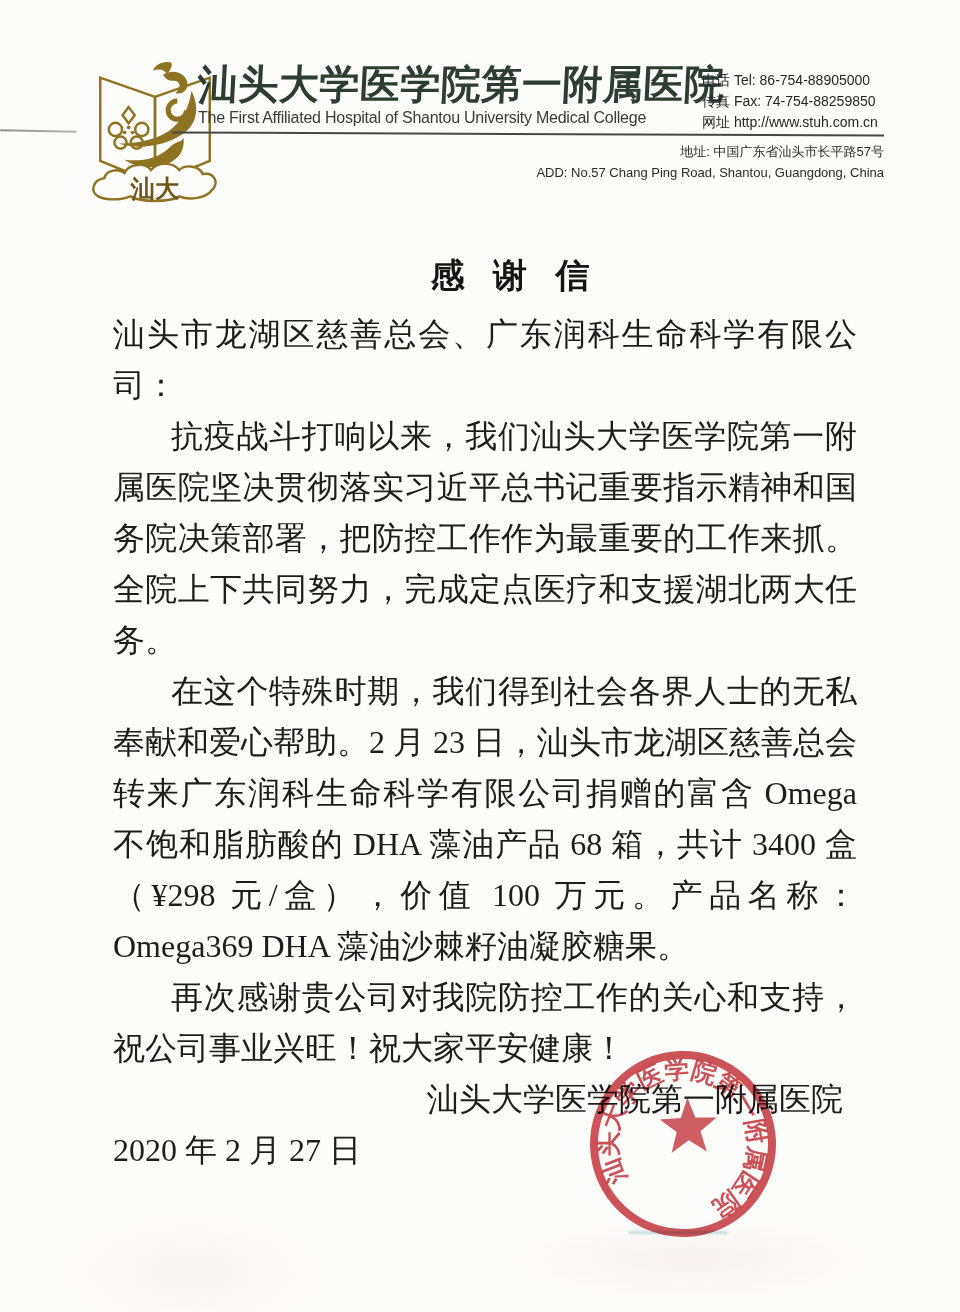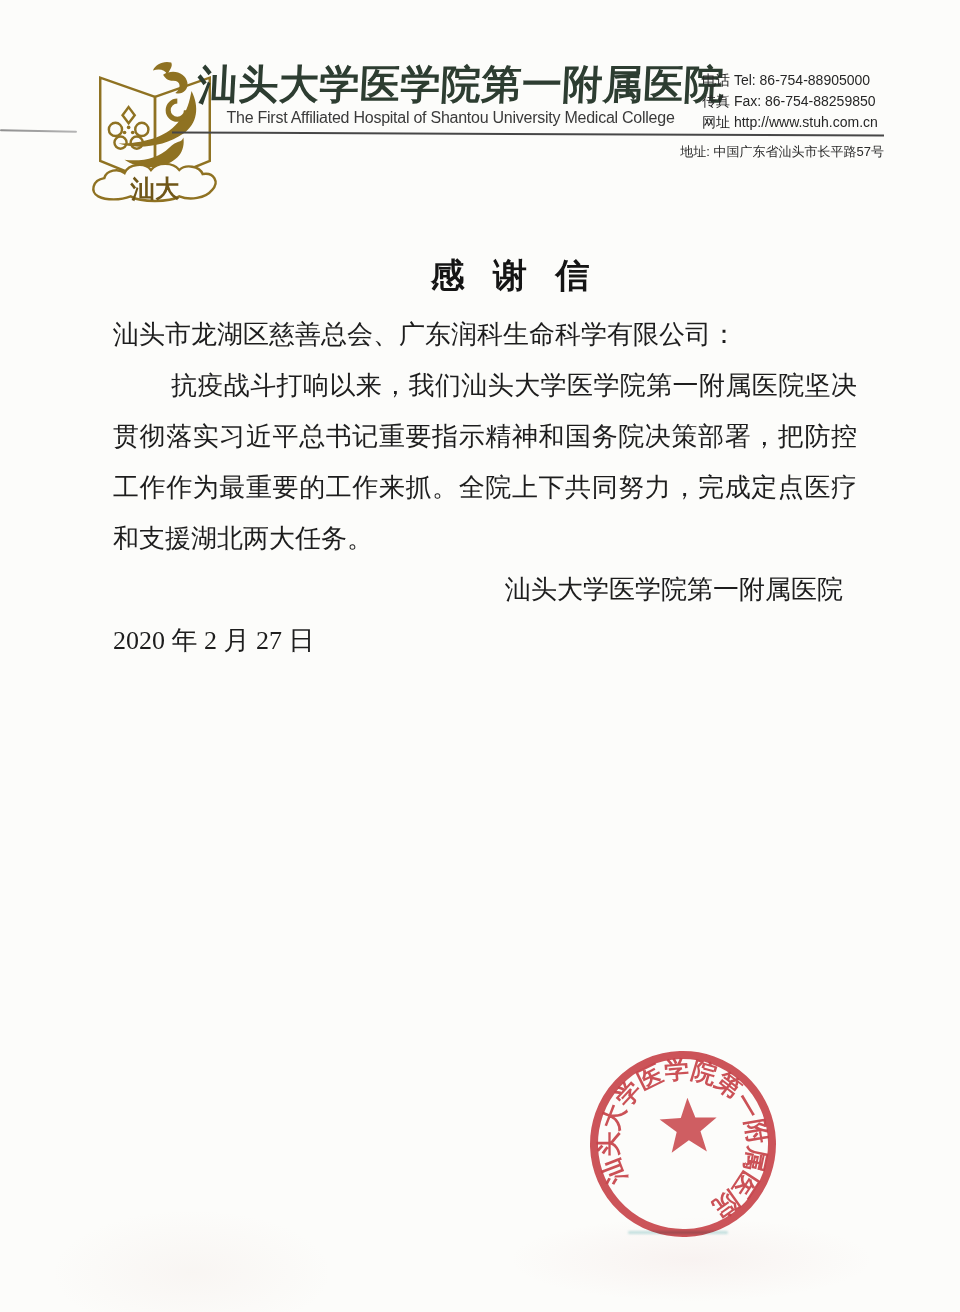--- a/index.html
+++ b/index.html
@@ -18,21 +18,21 @@
   .logo{position:absolute;left:84px;top:56px;width:142px;height:158px;}
   .brand{position:absolute;left:198px;top:62px;width:505px;}
   .brand-zh{
     font-size:40px;font-weight:700;letter-spacing:.5px;
     color:#2d3d31;transform:skewX(-3deg);
     line-height:46px;white-space:nowrap;
   }
   .brand-en{
     font-family:"Liberation Sans","DejaVu Sans",sans-serif;
     font-size:16px;letter-spacing:-.25px;color:#3a3a3a;
-    margin-top:1px;white-space:nowrap;text-align:center;
+    margin-top:1px;white-space:nowrap;
   }
   .contact-top{
     position:absolute;left:702px;top:70px;width:182px;
     font-family:"Liberation Sans","DejaVu Sans",sans-serif;
     font-size:14px;line-height:21px;color:#262626;
     white-space:nowrap;
   }
   .head-rule{
     position:absolute;left:172px;top:133px;width:712px;height:2px;
     background:#474747;transform:rotate(.25deg);
@@ -54,21 +54,21 @@
     background:rgba(90,175,175,.35);filter:blur(1px);border-radius:2px;
   }
   
   .title{
     position:absolute;left:0;top:253px;width:960px;margin:0;
     text-align:center;font-size:34px;font-weight:700;color:#151515;
     word-spacing:16px;letter-spacing:2px;padding-left:31px;
   }
   .letter-body{
     position:absolute;left:113px;top:309px;width:744px;
-    font-size:26px;line-height:51px;text-align:justify;
+    font-size:32px;line-height:51px;text-align:justify;
   }
   .letter-body p{margin:0;}
   .para{text-indent:58px;font-family:Liberation Serif, serif;}
   .signature{
     text-align:right;margin:0 14px 0 0;white-space:nowrap;
   }
   .date{
     text-align:left;margin:0 0 0 0;white-space:nowrap;
   }
   
@@ -112,35 +112,38 @@
     <text x="70" y="139" text-anchor="middle" font-size="24" font-weight="bold" fill="#6f5618" font-family="Liberation Serif, DejaVu Serif, serif">汕大</text>
   </svg>
 
   <div class="brand">
     <div class="brand-zh">汕头大学医学院第一附属医院</div>
     <div class="brand-en">The First Affiliated Hospital of Shantou University Medical College</div>
   </div>
 
   <div class="contact-top">
     <div>电话 Tel: 86-754-88905000</div>
-    <div>传真 Fax: 86-754-88259850</div>
+    <div>传真 Fax: 74-754-88259850</div>
     <div>网址 http://www.stuh.com.cn</div>
   </div>
 
   <div class="head-rule"></div>
 
   <div class="contact-bottom">
     <div>地址: 中国广东省汕头市长平路57号</div>
+    <div>ADD: No.57 Chang Ping Road, Shantou, Guangdong, China</div>
   </div>
 
   <h1 class="title">感 谢 信</h1>
 
   <div class="letter-body">
     <p class="salutation">汕头市龙湖区慈善总会、广东润科生命科学有限公司：</p>
     <p class="para">抗疫战斗打响以来，我们汕头大学医学院第一附属医院坚决贯彻落实习近平总书记重要指示精神和国务院决策部署，把防控工作作为最重要的工作来抓。全院上下共同努力，完成定点医疗和支援湖北两大任务。</p>
+    <p class="para">在这个特殊时期，我们得到社会各界人士的无私奉献和爱心帮助。2 月 23 日，汕头市龙湖区慈善总会转来广东润科生命科学有限公司捐赠的富含 Omega 不饱和脂肪酸的 DHA 藻油产品 68 箱，共计 3400 盒（¥298 元/盒），价值 100 万元。产品名称：Omega369 DHA 藻油沙棘籽油凝胶糖果。</p>
+    <p class="para">再次感谢贵公司对我院防控工作的关心和支持，祝公司事业兴旺！祝大家平安健康！</p>
     <div class="signature">汕头大学医学院第一附属医院</div>
     <div class="date">2020 年 2 月 27 日</div>
   </div>
 
   <svg class="seal" viewBox="0 0 200 200" xmlns="http://www.w3.org/2000/svg">
     <defs>
       <path id="sealArc" d="M 42.8 133 A 66 66 0 1 1 122.6 162" fill="none"></path>
     </defs>
     <circle cx="100" cy="100" r="89" fill="none" stroke="#c5323a" stroke-width="8" opacity=".9"></circle>
     <polygon fill="#c5323a" opacity=".85" points="106,54 113.3,73.9 134.5,74.7 117.9,87.9 123.6,108.3 106,96.5 88.4,108.3 94.1,87.9 77.5,74.7 98.7,73.9"></polygon>

